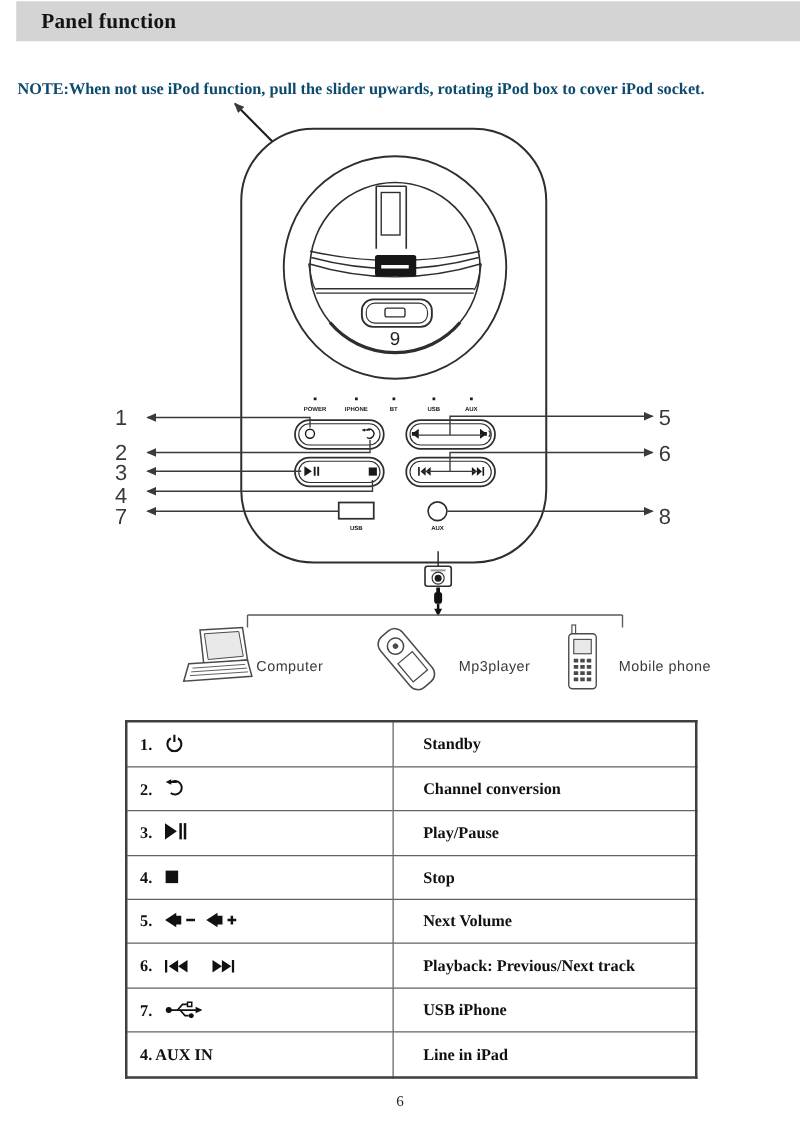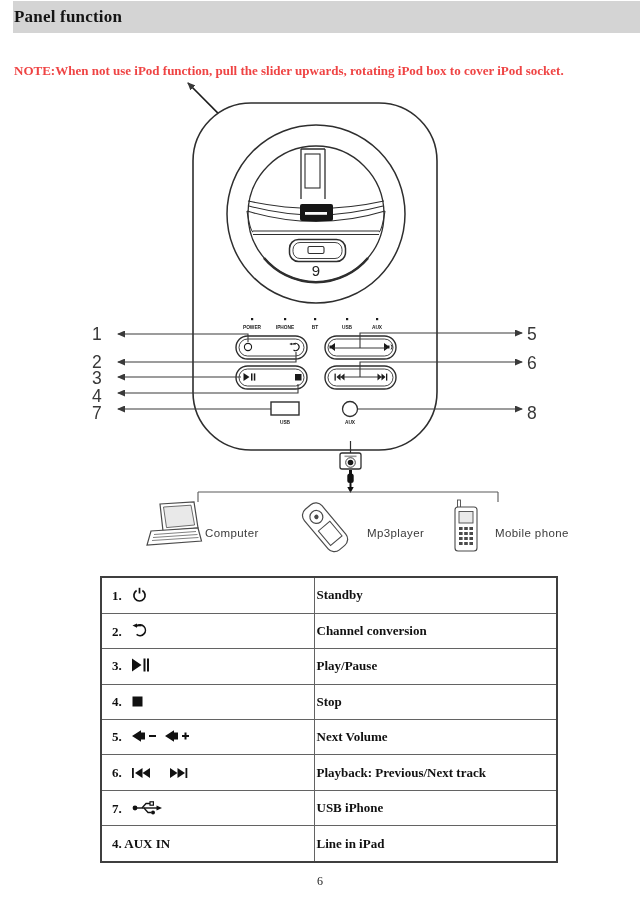--- a/index.html
+++ b/index.html
@@ -6,39 +6,39 @@
   body{
     width:640px;height:904px;position:relative;background:#ffffff;
     font-family:"Liberation Serif",serif;overflow:hidden;
   }
   .topbar{
     position:absolute;left:13px;top:1px;width:627px;height:32px;
     background:#d4d4d4;display:flex;align-items:center;
   }
   .topbar .title{
     font-family:"Liberation Serif",serif;font-weight:bold;font-size:17px;
-    color:#141414;padding-left:1px;letter-spacing:0.2px;
+    color:#141414;padding-left:20px;letter-spacing:0.2px;
   }
   .note{
     position:absolute;left:14px;top:63px;width:620px;
     font-family:"Liberation Serif",serif;font-weight:bold;font-size:13px;
-    color:#ef4444;white-space:nowrap;
+    color:#0c4a6e;white-space:nowrap;
   }
   svg.diagram{position:absolute;left:0;top:0;pointer-events:none;}
   .func-table{position:absolute;left:100px;top:576px;width:456px;height:287px;}
   table.panel{
     width:456px;height:287px;border-collapse:collapse;table-layout:fixed;
     border:2px solid #3f3f3f;
   }
   table.panel td{
     border:1px solid #636363;
     font-family:"Liberation Serif",serif;font-weight:bold;font-size:13px;
     color:#111;padding:0 0 0 10px;vertical-align:middle;height:31px;
   }
-  table.panel td.desc{padding-left:2px;}
+  table.panel td.desc{padding-left:24px;}
   table.panel svg{vertical-align:-2px;margin-left:7px;}
   .pagenum{
     position:absolute;left:0;top:874px;width:640px;text-align:center;
     font-family:"Liberation Serif",serif;font-size:12px;color:#222;
   }
 </style>
 </head>
 <body>
 
 <div class="topbar">

